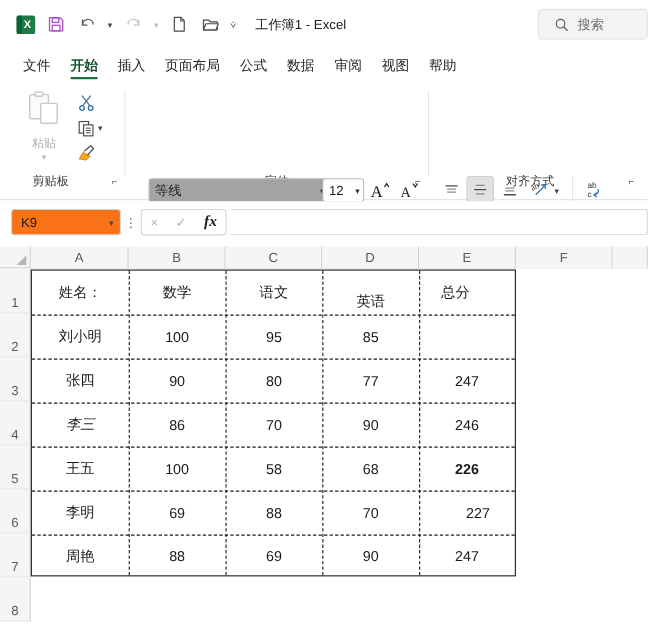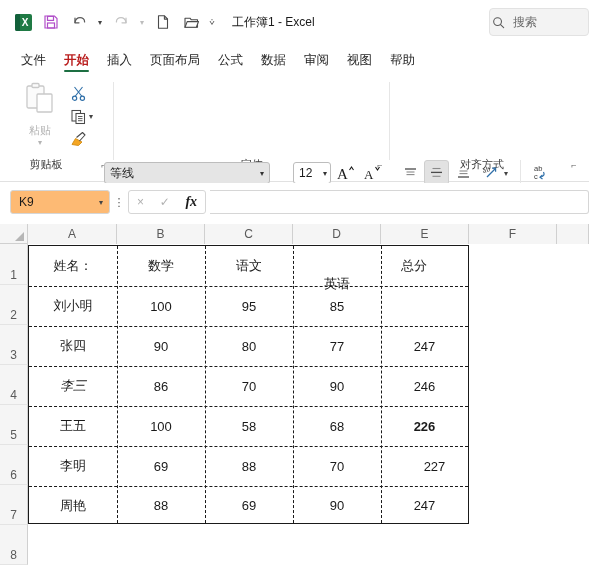--- a/index.html
+++ b/index.html
@@ -40,36 +40,36 @@
   .excel-logo .lbar{ position:absolute; left:0; top:0; bottom:0; width:5px; background:#12603a;}
   .excel-logo span{ position:relative; left:2px; }
 
   .doctitle {
     margin-left:12px; font-size:12px; color:#1a1a1a; white-space:nowrap;
     font-family:"Liberation Sans","DejaVu Sans",sans-serif;
   }
   .searchbox {
     position:absolute; right:0px; top:8px; width:100px; height:28px;
     background:#f3f3f3; border:1px solid #e2e2e2; border-radius:4px;
-    display:flex; align-items:center; gap:8px; padding-left:2px;
+    display:flex; align-items:center; gap:8px; padding-left:14px;
     font-size:12px; color:#6b6b6b;
   }
 
   
   .tabbar {
     position:absolute; left:0; top:44px; width:589px; height:30px;
     background:#ffffff; display:flex; align-items:flex-end; padding-left:12px; gap:0px;
   }
   .tab {
     position:relative; height:28px; padding:0 9px;
     display:flex; align-items:center; justify-content:center;
     font-size:12.5px; color:#262626; white-space:nowrap;
     font-family:"Liberation Sans","DejaVu Sans",sans-serif;
   }
-  .tab.active { font-weight:bold; color:#b91c1c; }
+  .tab.active { font-weight:bold; color:#14532d; }
   .tab.active::after {
     content:""; position:absolute; left:9px; right:9px; bottom:2px; height:2px;
     background:#1d6f42; border-radius:1px;
   }
 
   
   .ribbon {
     position:absolute; left:0; top:74px; width:589px; height:108px;
     background:#ffffff; border-bottom:1px solid #e1e1e1;
   }
@@ -91,22 +91,22 @@
   }
   .clip-paste .plabel{ font-size:11px; color:#b4b4b4; }
   .clip-paste .pcaret{ font-size:8px; color:#b4b4b4; line-height:7px;}
   .clipsmall {
     position:absolute; width:24px; height:22px; display:flex; align-items:center; justify-content:center;
   }
   .smallcaret{ position:absolute; font-size:8px; color:#444; }
 
   
   .fontname {
-    position:absolute; left:104px; top:88px; width:166px; height:22px;
-    border:1px solid #bdbdbd; border-radius:3px; background:#e5e5e5;
+    position:absolute; left:135px; top:88px; width:166px; height:22px;
+    border:1px solid #bdbdbd; border-radius:3px; background:#a3a3a3;
     display:flex; align-items:center; padding-left:5px;
     font-size:12px; color:#1a1a1a;
   }
   .fnchev{ position:absolute; right:5px; font-size:8px; color:#333; }
   .fontsize {
     position:absolute; left:293px; top:88px; width:38px; height:22px;
     border:1px solid #bdbdbd; border-radius:3px; background:#fff;
     display:flex; align-items:center; padding-left:5px;
     font-size:12px; color:#1a1a1a;
   }
@@ -117,21 +117,21 @@
   }
   .ricon.sel { background:#e2e2e2; border:1px solid #cfcfcf; border-radius:3px; }
 
   
   .fbar {
     position:absolute; left:0; top:183px; width:589px; height:38px; background:#fff;
     display:flex; align-items:center;
   }
   .namebox {
     margin-left:10px; width:100px; height:24px;
-    border:1px solid #d6d6d6; border-radius:3px; background:#fdba74;
+    border:1px solid #d6d6d6; border-radius:3px; background:#f97316;
     display:flex; align-items:center; padding-left:8px;
     font-size:12px; color:#1a1a1a; position:relative;
   }
   .namebox .nchev{ position:absolute; right:6px; font-size:8px; color:#444; }
   .vdots{ width:18px; text-align:center; color:#555; font-size:11px; letter-spacing:0; }
   .fx-group{
     width:78px; height:24px; border:1px solid #d6d6d6; border-radius:3px;
     background:#fff; display:flex; align-items:center; justify-content:space-around;
     font-size:12px; color:#b0b0b0;
   }
@@ -540,21 +540,21 @@
         <div class="hline" style="top:40px;"></div>
         <div class="hline" style="top:80px;"></div>
         <div class="hline" style="top:120px;"></div>
         <div class="hline" style="top:160px;"></div>
         <div class="hline" style="top:200px;"></div>
         <div class="hline" style="top:240px;"></div>
 
         <div class="tcell" style="left:0px;   top:0px; width:88px; height:40px;">姓名：</div>
         <div class="tcell" style="left:88px;  top:0px; width:88px; height:40px;">数学</div>
         <div class="tcell" style="left:176px; top:0px; width:88px; height:40px;">语文</div>
-        <div class="tcell" style="left:264px; top:18px; width:88px; height:40px;">英语</div>
+        <div class="tcell" style="left:264px; top:8px; width:88px; height:40px;">英语</div>
         <div class="tcell" style="left:334px; top:0px; width:87px; height:40px;padding-left:15px;">总分</div>
 
         <div class="tcell" style="left:0px;   top:40px; width:88px; height:40px;">刘小明</div>
         <div class="tcell" style="left:88px;  top:40px; width:88px; height:40px;">100</div>
         <div class="tcell" style="left:176px; top:40px; width:88px; height:40px;">95</div>
         <div class="tcell" style="left:264px; top:40px; width:88px; height:40px;">85</div>
 
         <div class="tcell" style="left:0px;   top:80px; width:88px; height:40px;">张四</div>
         <div class="tcell" style="left:88px;  top:80px; width:88px; height:40px;">90</div>
         <div class="tcell" style="left:176px; top:80px; width:88px; height:40px;">80</div>

